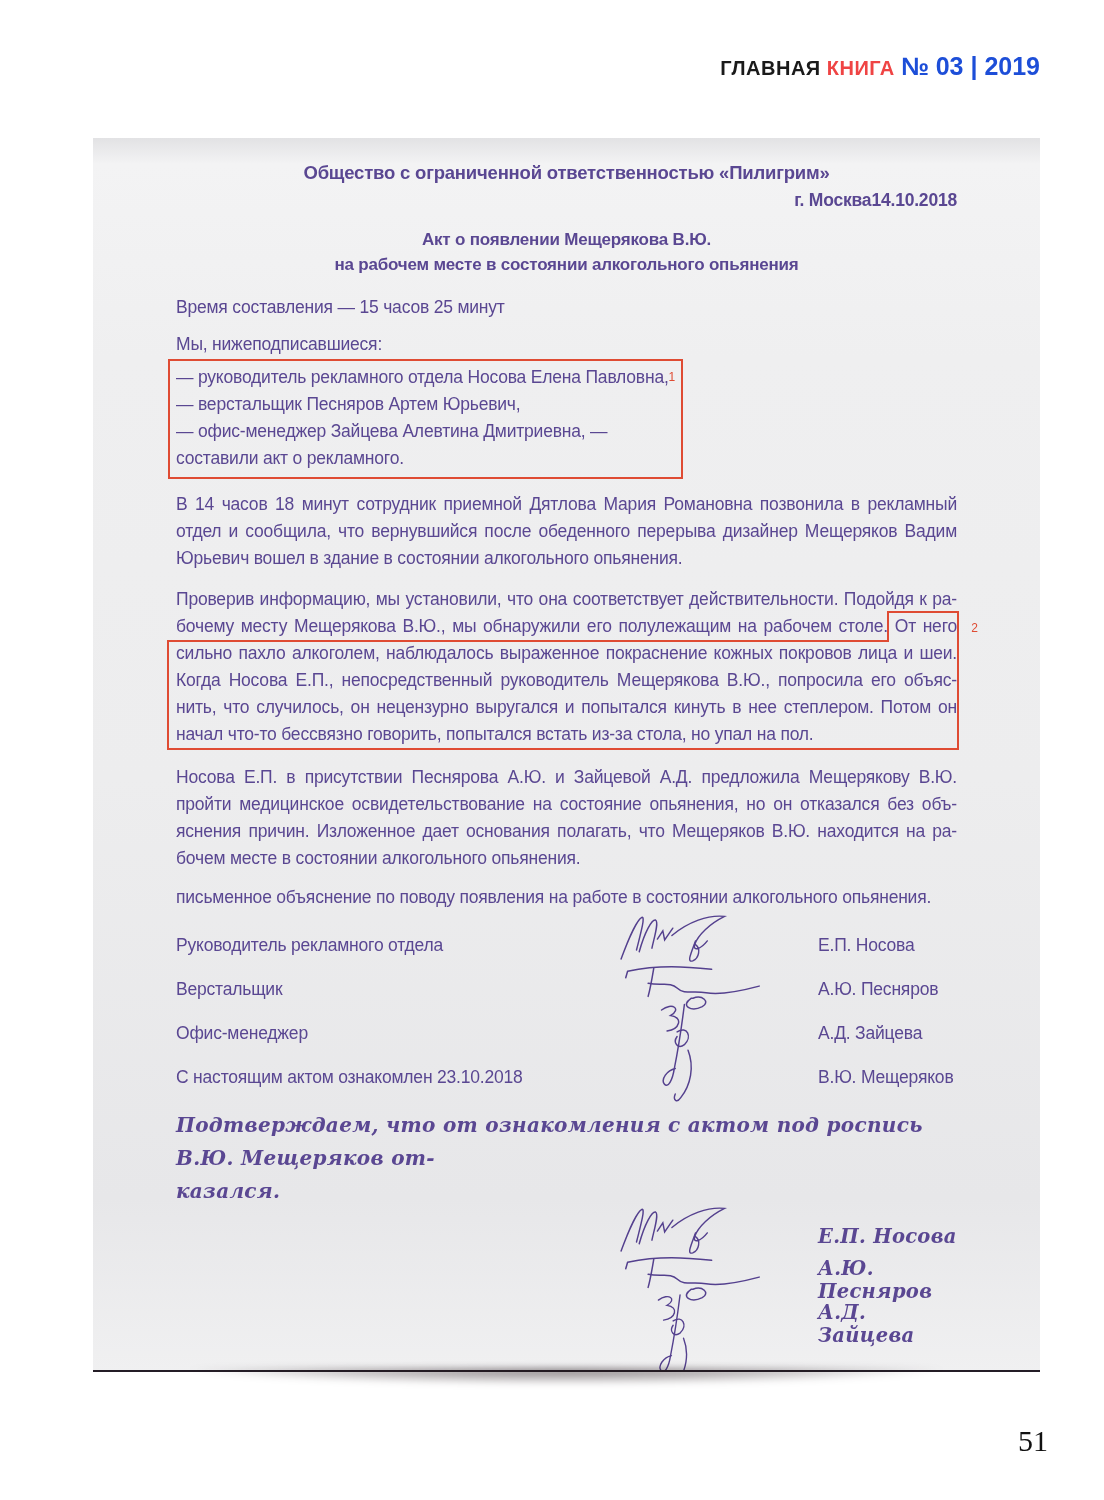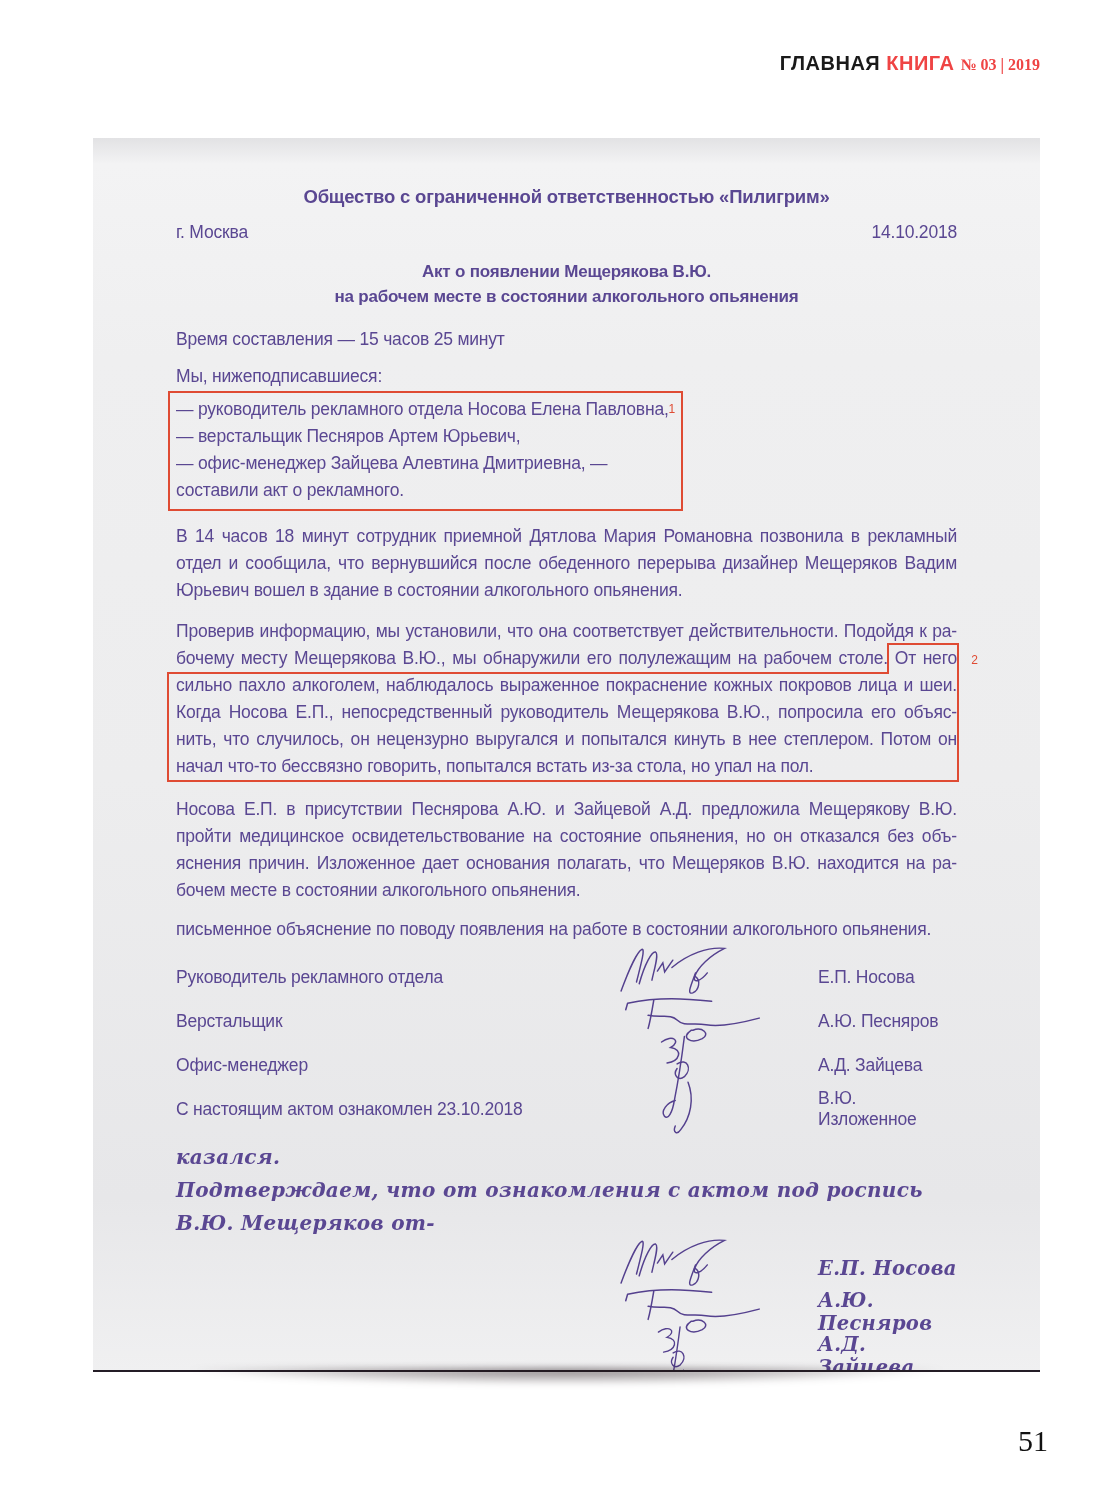--- a/index.html
+++ b/index.html
@@ -12,50 +12,50 @@
     overflow:hidden;
   }
   
   .mag-header {
     position:absolute; top:52px; right:64px;
     font-size:20px; font-weight:bold; letter-spacing:.5px;
     color:#1a1a1a; white-space:nowrap;
   }
   .mag-header .accent { color:#ef4444; }
   .mag-header .issue {
-    font-family:Liberation Serif, serif;
-    font-weight:bold; letter-spacing:0; font-size:16px; color:#ef4444;
+    font-family:Liberation Sans, sans-serif;
+    font-weight:bold; letter-spacing:0; font-size:25px; color:#1d4ed8;
   }
   .page-number {
     position:absolute; top:1424px; right:56px;
     font-family:"Liberation Serif", serif;
     font-size:30px; color:#111;
   }
   
   .paper {
     position:absolute; left:93px; top:138px;
     width:947px; height:1234px;
-    padding:48px 83px 0 83px;
+    padding:24px 83px 0 83px;
     background:linear-gradient(180deg,
        #e2e2e4 0px, #f3f3f4 26px, #efeff0 220px,
        #ededee 640px, #e7e7e9 1060px, #f0f0f1 1234px);
     border-bottom:2px solid #241d26;
     overflow:hidden;
     color:#5a4792;
     font-size:17.5px; letter-spacing:-.2px;
   }
   .paper-shadow {
     position:absolute; left:97px; top:1368px; width:939px; height:22px;
     background:radial-gradient(ellipse 52% 100% at 50% 0%,
        rgba(35,22,28,.55), rgba(35,22,28,.28) 45%, rgba(35,22,28,0) 78%);
     filter:blur(3px);
   }
   
   .company { text-align:center; font-weight:bold; font-size:18.5px; }
-  .city-date { display:flex; justify-content:space-between; margin-top:14px; }
+  .city-date { display:flex; justify-content:flex-end; margin-top:6px;font-weight:bold; }
   .act-title { margin-top:16px; text-align:center; font-weight:bold; font-size:17px; line-height:25px; }
   .time-line { margin-top:20px; }
   .intro { margin-top:16px; }
   .para { margin-top:12px; line-height:27px; }
   .para.mt14 { margin-top:14px; }
   .para.mt16 { margin-top:16px; }
   .jline { text-align:justify; text-align-last:justify; }
   .jlast { text-align:center; text-align-last:left; }
   
   .callout-1 {
@@ -201,27 +201,27 @@
     </div>
     <div class="sig-row">
       <span class="label">Офис-менеджер</span>
       <svg class="autograph" style="left:460px;top:-14px;width:84px;height:110px">
           <use href="#sig-zaytseva"></use>
         </svg>
       <span class="name">А.Д. Зайцева</span>
     </div>
     <div class="sig-row">
       <span class="label">С настоящим актом ознакомлен 23.10.2018</span>
-      <span class="name">В.Ю. Изложенное</span>
+      <span class="name">В.Ю. Мещеряков</span>
     </div>
   </div>
 
   <div class="hand-note script">
+    <div>Подтверждаем, что от ознакомления с актом под роспись В.Ю. Мещеряков от-</div>
     <div>казался.</div>
-    <div>Подтверждаем, что от ознакомления с актом под роспись В.Ю. Мещеряков от-</div>
   </div>
 
   <div class="hand-rows">
     <div class="hand-row">
       <svg class="autograph" style="left:436px;top:-14px;width:118px;height:64px">
           <use href="#sig-nosova"></use>
         </svg>
       <span class="hname script">Е.П. Носова</span>
     </div>
     <div class="hand-row">

